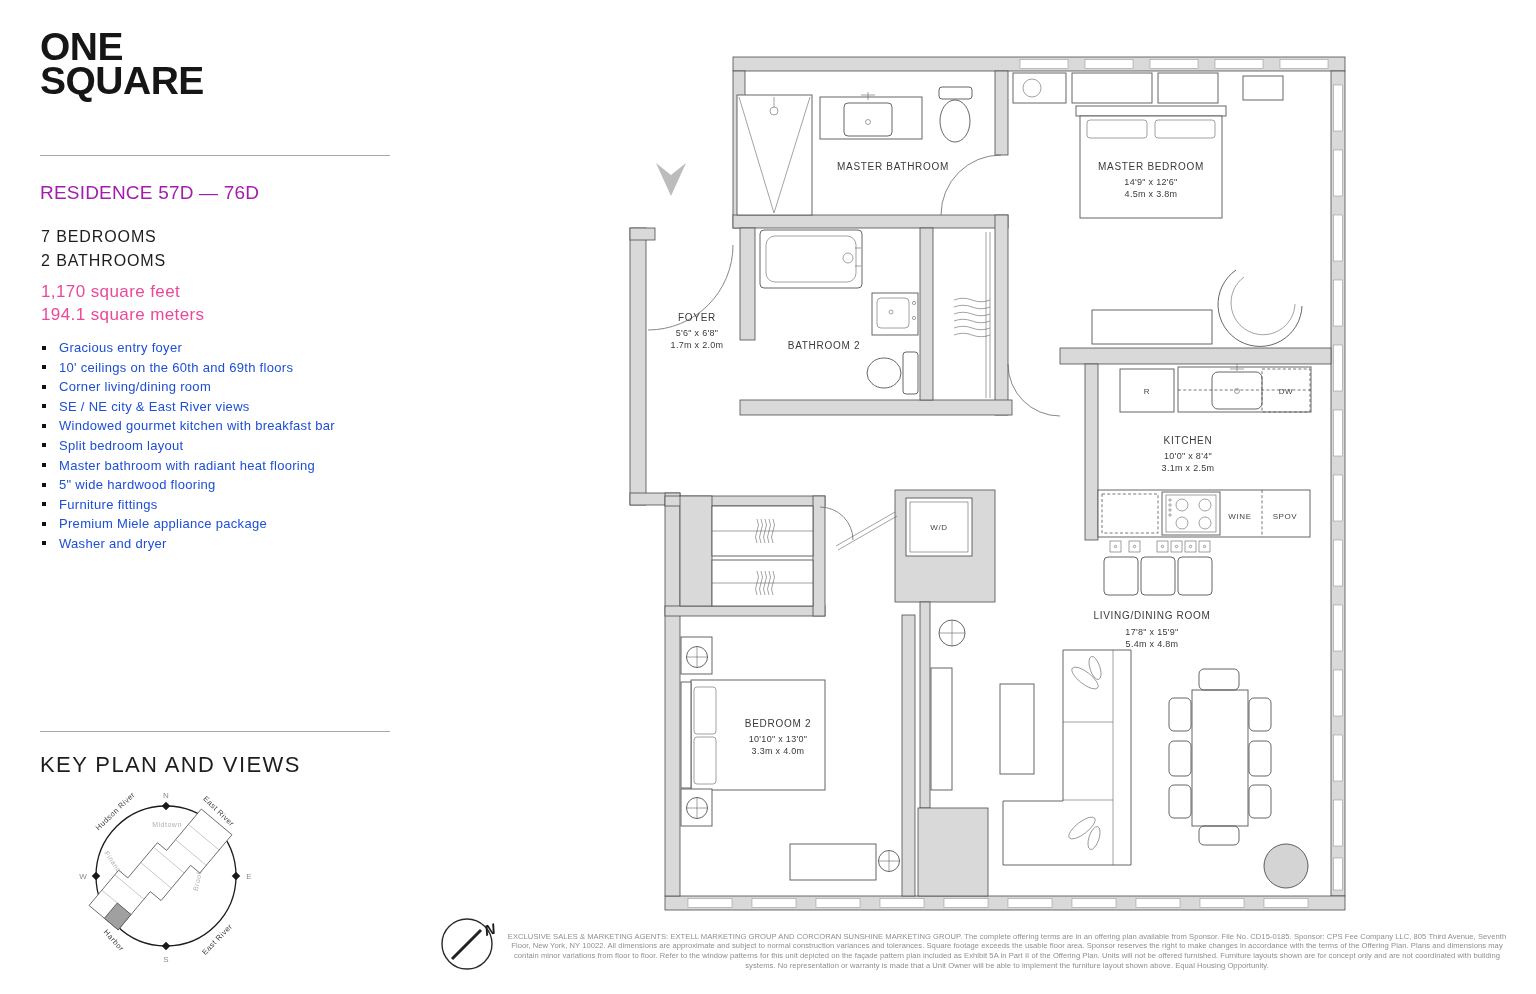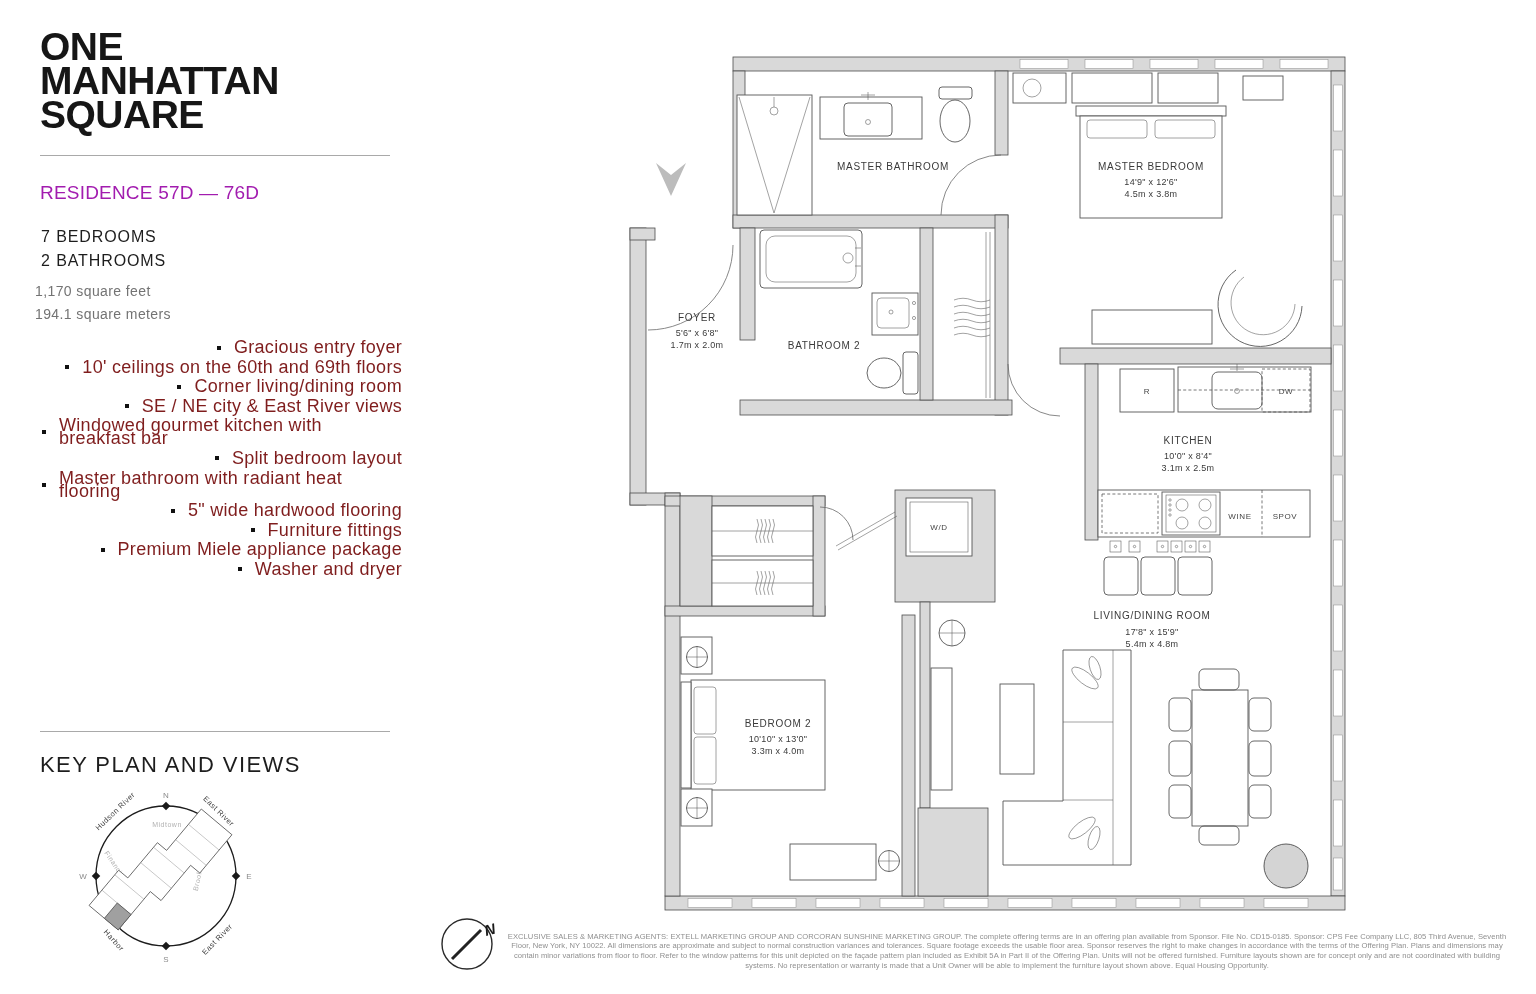--- a/index.html
+++ b/index.html
@@ -7,24 +7,24 @@
        font-family:"Liberation Sans",sans-serif;color:#1b1b1b;}
   .abs{position:absolute;}
 
   
   .logo{left:40px;top:30px;font-weight:700;font-size:39px;line-height:34px;
         letter-spacing:-0.5px;color:#161616;}
   .rule{left:40px;width:350px;height:0;border:none;border-top:1px solid #a9a9a9;margin:0;}
   .rule1{top:155px;} .rule2{top:731px;}
   .residence-title{left:40px;top:182px;font-weight:400;font-size:19px;letter-spacing:0.2px;color:#a21caf;}
   .stats{left:41px;top:225px;font-size:16px;line-height:24px;letter-spacing:0.9px;color:#1d1d1d;}
-  .area{left:35px;top:280px;font-size:14px;line-height:23px;letter-spacing:0.4px;color:#737373;}
+  .area{left:41px;top:280px;font-size:17px;line-height:23px;letter-spacing:0.4px;color:#ec4899;}
   .features{left:42px;top:341px;list-style:none;margin:0;padding:0;width:360px;}
-  .features li{font-size:18px;line-height:13px;margin-bottom:6.6px;letter-spacing:0.3px;
-               color:#7f1d1d;display:flex;align-items:center;justify-content:flex-end;}
+  .features li{font-size:13px;line-height:13px;margin-bottom:6.6px;letter-spacing:0.3px;
+               color:#1d4ed8;display:flex;align-items:center;}
   .features .bullet{width:4px;height:4px;background:#111;display:inline-block;
                     margin-right:13px;flex:0 0 4px;}
   .keyplan-title{left:40px;top:752px;font-size:22px;letter-spacing:1.4px;color:#1d1d1d;font-weight:400;}
 
   
   .wall{fill:#d9d9d9;stroke:#4d4d4d;stroke-width:0.8;}
   .fx{fill:#ffffff;stroke:#565656;stroke-width:0.9;}
   .fo{fill:none;stroke:#565656;stroke-width:0.9;}
   .thin{stroke-width:0.55;}
   .dash{fill:none;stroke:#565656;stroke-width:0.8;stroke-dasharray:3,2.2;}
@@ -51,21 +51,20 @@
   .disclaimer{left:500px;top:924px;width:1014px;font-size:7.6px;line-height:9.7px;
               color:#8f8f8f;letter-spacing:0.05px;text-align:center;}
   .compass-n{font-family:"Liberation Sans",sans-serif;font-weight:700;font-style:italic;
              font-size:15px;fill:#1a1a1a;}
 </style>
 </head>
 <body>
 
 <div class="abs logo">
   <div>ONE</div>
-  <div>MANHATTAN</div>
   <div>SQUARE</div>
 </div>
 
 <hr class="abs rule rule1">
 
 <div class="abs residence-title">RESIDENCE 57D — 76D</div>
 
 <div class="abs stats">
   <div>7 BEDROOMS</div>
   <div>2 BATHROOMS</div>

